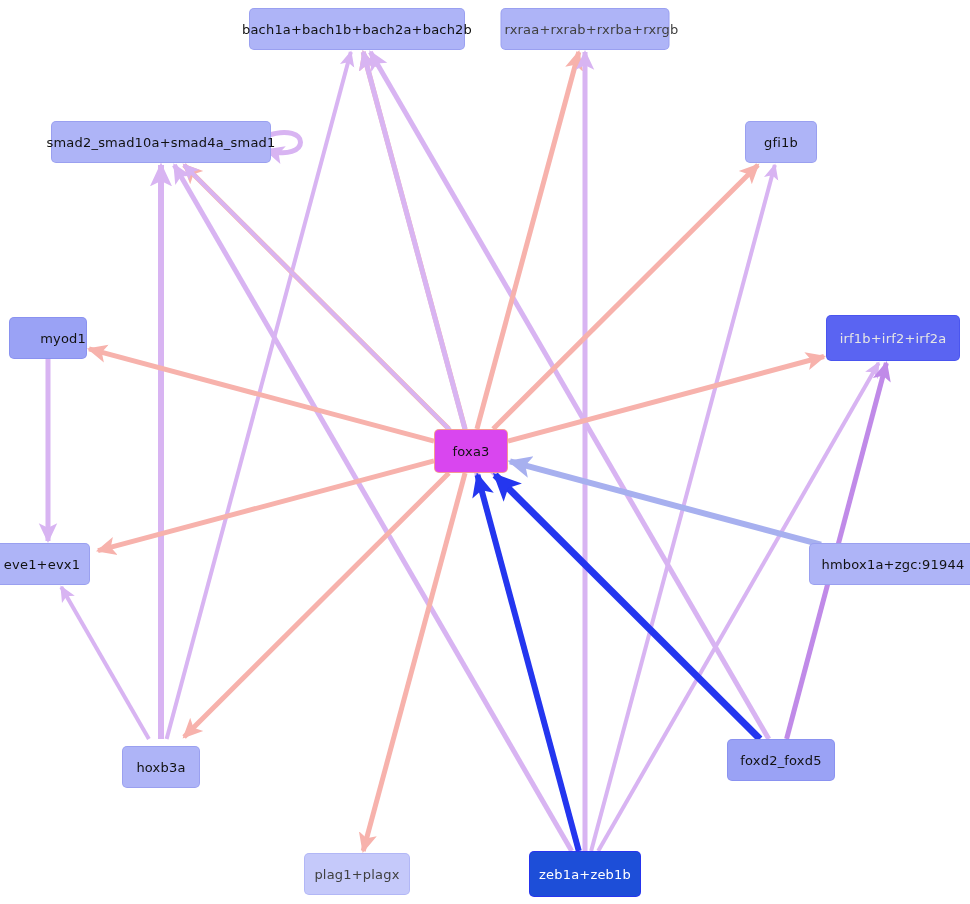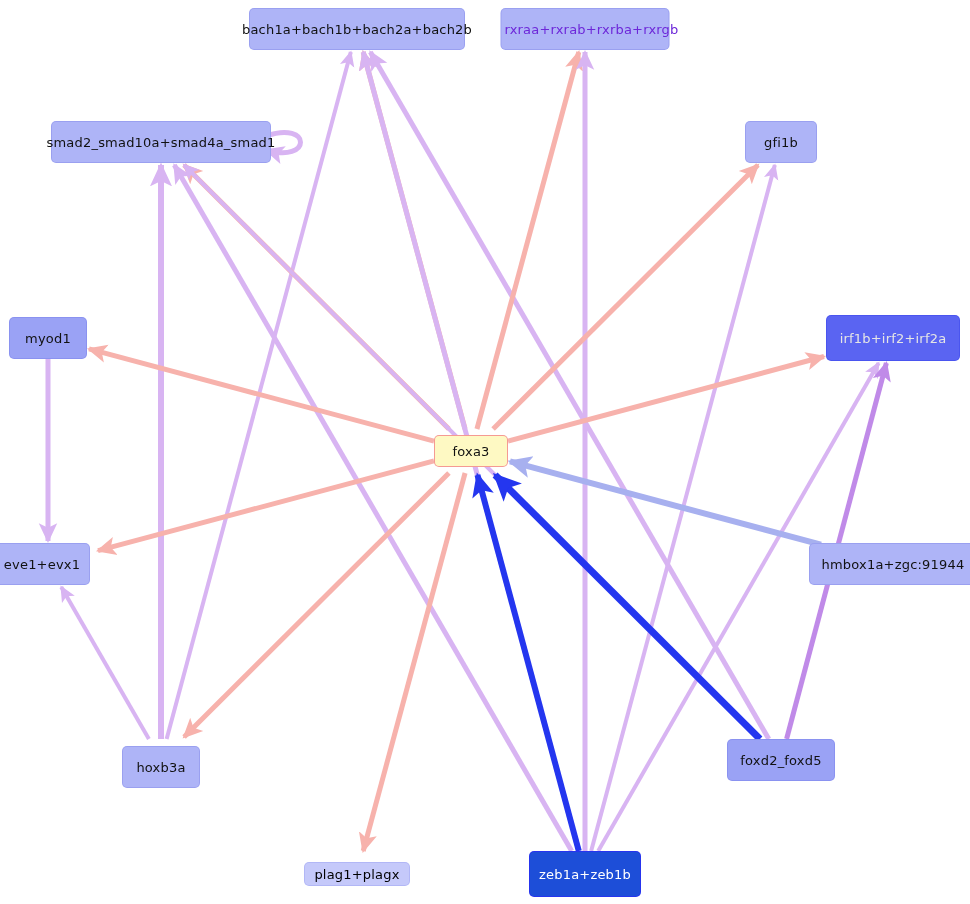--- a/index.html
+++ b/index.html
@@ -64,50 +64,50 @@
       <line x1="448.92880258899675" y1="473" x2="184.07443365695792" y2="737" stroke="#f7b2ac" stroke-width="5" stroke-linecap="butt" marker-end="url(#ah-f7b2ac)"></line>
       <line x1="465.07092198581563" y1="473" x2="363.1985815602837" y2="851" stroke="#f7b2ac" stroke-width="5" stroke-linecap="butt" marker-end="url(#ah-f7b2ac)"></line>
       <line x1="821" y1="544.7203791469194" x2="510" y2="461.4431279620853" stroke="#a7b0ef" stroke-width="6" stroke-linecap="butt" marker-end="url(#ah-a7b0ef)"></line>
       <line x1="578.8014184397163" y1="851" x2="477.468085106383" y2="475" stroke="#2436ef" stroke-width="6" stroke-linecap="butt" marker-end="url(#ah-2436ef)"></line>
       <line x1="759.9320388349514" y1="739" x2="495.0776699029126" y2="475" stroke="#2436ef" stroke-width="7" stroke-linecap="butt" marker-end="url(#ah-2436ef)"></line>
     </svg>
   <div id="node-layer">
       <div class="node" style="left: 357px; top: 29px; width: 214px; height: 40px; background: rgb(174, 180, 247); color: rgb(17, 17, 17); box-shadow: rgb(154, 160, 240) 0px 0px 0px 1px;">
         <span>bach1a+bach1b+bach2a+bach2b</span>
       </div>
-      <div class="node" style="left: 585px; top: 29px; width: 167px; height: 40px; background: rgb(174, 180, 247); color: #6d28d9; box-shadow: rgb(154, 160, 240) 0px 0px 0px 1px; padding-left: 13px;">
+      <div class="node" style="left: 585px; top: 29px; width: 167px; height: 40px; background: rgb(174, 180, 247); color: #404040; box-shadow: rgb(154, 160, 240) 0px 0px 0px 1px; padding-left: 13px;">
         <span>rxraa+rxrab+rxrba+rxrgb</span>
       </div>
       <div class="node" style="left: 161px; top: 142px; width: 218px; height: 40px; background: rgb(174, 180, 247); color: rgb(17, 17, 17); box-shadow: rgb(154, 160, 240) 0px 0px 0px 1px; text-align: center;">
         <span>smad2_smad10a+smad4a_smad1</span>
       </div>
       <div class="node" style="left: 781px; top: 142px; width: 70px; height: 40px; background: rgb(174, 180, 247); color: rgb(17, 17, 17); box-shadow: rgb(154, 160, 240) 0px 0px 0px 1px;">
         <span>gfi1b</span>
       </div>
-      <div class="node" style="left: 48px; top: 338px; width: 76px; height: 40px; background: rgb(154, 162, 245); color: rgb(17, 17, 17); box-shadow: rgb(138, 146, 240) 0px 0px 0px 1px;">
+      <div class="node" style="left: 48px; top: 338px; width: 76px; height: 40px; background: rgb(154, 162, 245); color: rgb(17, 17, 17); box-shadow: rgb(138, 146, 240) 0px 0px 0px 1px; justify-content: flex-end;">
         <span>myod1</span>
       </div>
       <div class="node" style="left: 893px; top: 338px; width: 132px; height: 44px; background: rgb(90, 100, 242); color: #e5e5e5; box-shadow: rgb(74, 85, 239) 0px 0px 0px 1px;">
         <span>irf1b+irf2+irf2a</span>
       </div>
-      <div class="node" style="left: 471px; top: 451px; width: 72px; height: 30px; background: #fef9c3; color: rgb(17, 17, 17); box-shadow: rgb(245, 154, 147) 0px 0px 0px 1px;">
+      <div class="node" style="left: 471px; top: 451px; width: 72px; height: 42px; background: #d946ef; color: rgb(17, 17, 17); box-shadow: rgb(245, 154, 147) 0px 0px 0px 1px;">
         <span>foxa3</span>
       </div>
       <div class="node" style="left: 42px; top: 564px; width: 94px; height: 40px; background: rgb(174, 180, 247); color: rgb(17, 17, 17); box-shadow: rgb(154, 160, 240) 0px 0px 0px 1px;">
         <span>eve1+evx1</span>
       </div>
       <div class="node" style="left: 893px; top: 564px; width: 166px; height: 40px; background: rgb(174, 180, 247); color: rgb(17, 17, 17); box-shadow: rgb(154, 160, 240) 0px 0px 0px 1px;">
         <span>hmbox1a+zgc:91944</span>
       </div>
       <div class="node" style="left: 161px; top: 760px; width: 76px; height: 40px; background: rgb(174, 180, 247); color: rgb(17, 17, 17); box-shadow: rgb(154, 160, 240) 0px 0px 0px 1px; margin-top: 7px;">
         <span>hoxb3a</span>
       </div>
       <div class="node" style="left: 781px; top: 760px; width: 106px; height: 40px; background: rgb(154, 162, 245); color: rgb(17, 17, 17); box-shadow: rgb(138, 146, 240) 0px 0px 0px 1px;">
         <span>foxd2_foxd5</span>
       </div>
-      <div class="node" style="left: 357px; top: 874px; width: 104px; height: 22px; background: rgb(197, 201, 250); color: #000000; box-shadow: rgb(178, 183, 246) 0px 0px 0px 1px; text-align: right;">
+      <div class="node" style="left: 357px; top: 874px; width: 104px; height: 40px; background: rgb(197, 201, 250); color: #404040; box-shadow: rgb(178, 183, 246) 0px 0px 0px 1px; text-align: right;">
         <span>plag1+plagx</span>
       </div>
       <div class="node" style="left: 585px; top: 874px; width: 110px; height: 44px; background: #1d4ed8; color: rgb(255, 255, 255); box-shadow: rgb(38, 52, 238) 0px 0px 0px 1px;">
         <span>zeb1a+zeb1b</span>
       </div>
     </div>
 </div>
 
 </body></html>

